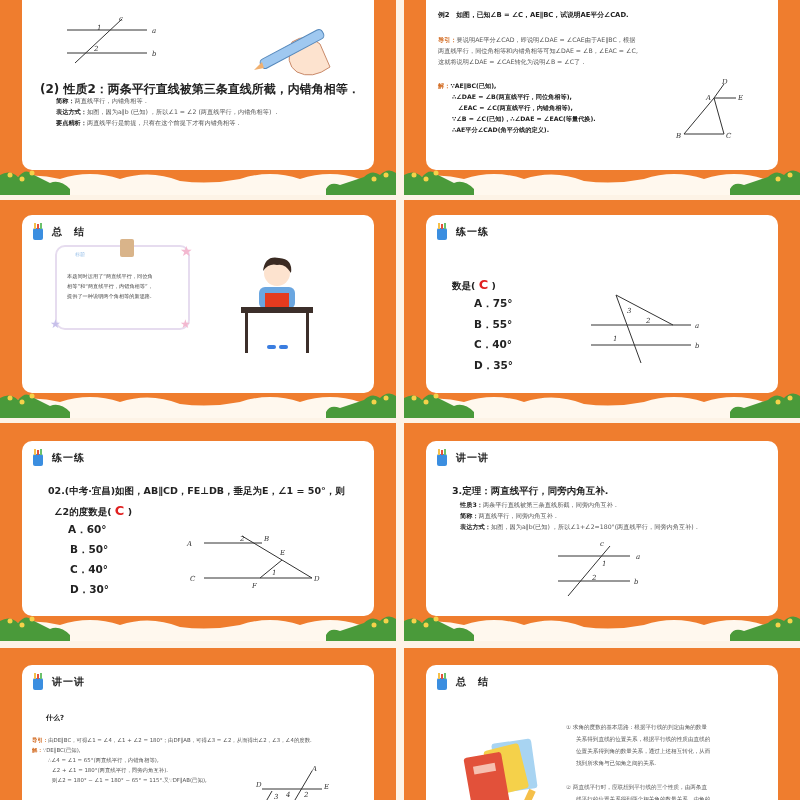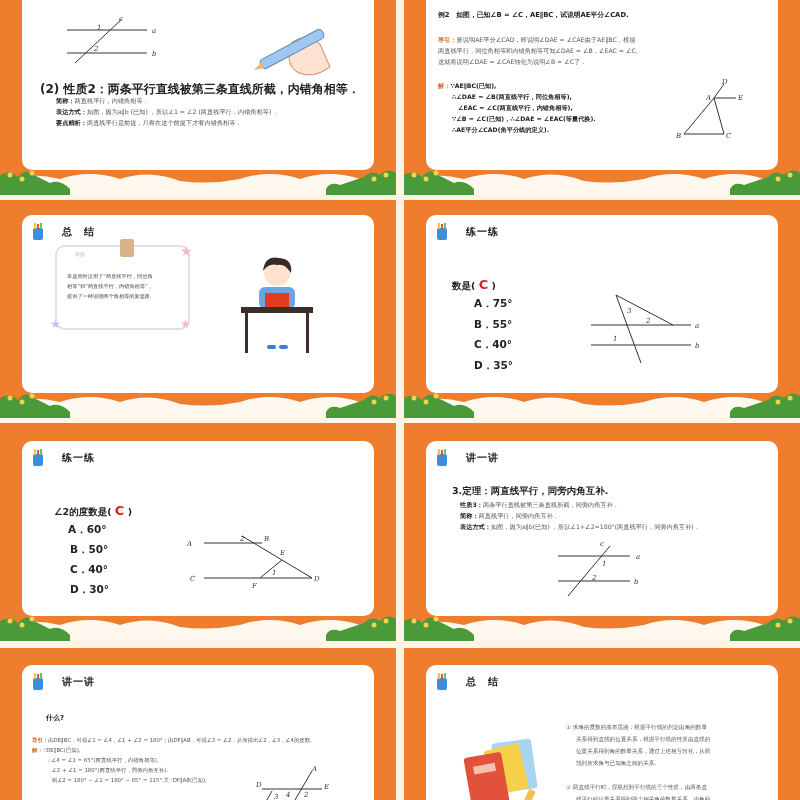--- a/index.html
+++ b/index.html
@@ -1,21 +1,21 @@
 <!DOCTYPE html>
 <html><head>
 <meta charset="utf-8">
 <style>
   * { box-sizing: border-box; margin: 0; padding: 0; }
   html, body { width: 800px; height: 800px; overflow: hidden; background: #fdf3e6; }
   body { font-family: "DejaVu Sans", "Liberation Sans", sans-serif; color: #222; position: relative; }
   .slide { position: absolute; width: 396px; background: #ef7d2e; overflow: hidden; }
   .slide .card { position: absolute; left: 22px; right: 22px; background: #fff; border-radius: 10px; overflow: hidden; }
   .slide .bottom { position: absolute; left: 0; right: 0; bottom: 0; height: 28px; }
-  .hdr { position: absolute; left: 10px; top: 8px; display: flex; align-items: center; gap: 18px; }
+  .hdr { position: absolute; left: 10px; top: 8px; display: flex; align-items: center; gap: 8px; }
   .hdr .cup { width: 12px; height: 17px; position: relative; }
   .hdr .title { font-weight: bold; font-size: 10px; letter-spacing: 1px; }
   .t { position: absolute; font-size: 6.2px; color: #555; white-space: nowrap; line-height: 11px; }
   .tb { font-weight: bold; color: #222; }
   .q { position: absolute; font-size: 9.5px; font-weight: bold; color: #222; line-height: 20px; }
   .ans { color: #e02020; font-size: 13px; font-weight: bold; }
   .opt { position: absolute; font-size: 10.5px; font-weight: bold; color: #222; }
   svg { position: absolute; overflow: visible; }
   .lbl { font-family: "DejaVu Serif", serif; font-style: italic; font-size: 7px; fill: #333; }
 </style>
@@ -181,20 +181,21 @@
   <div class="card" style="top:18px;height:175px;">
     <div class="hdr">
       <span class="cup"><svg width="12" height="17" style="position:static">
             <rect x="1" y="5" width="10" height="12" rx="2" fill="#3b8ee0"></rect>
             <rect x="2" y="0" width="2" height="6" fill="#f5c04a"></rect>
             <rect x="5" y="1" width="2" height="5" fill="#e2513a"></rect>
             <rect x="8" y="0" width="2" height="6" fill="#6bc16b"></rect>
           </svg></span>
       <span class="title">练一练</span>
     </div>
+    <div class="q" style="left:26px;top:40px;">02.(中考·宜昌)如图，AB∥CD，FE⊥DB，垂足为E，∠1 = 50°，则</div>
     <div class="q" style="left:32px;top:60px;"><span>∠2的度数是(</span> <span class="ans">C</span> <span>)</span></div>
     <div class="opt" style="left:32px;top:82px;margin-left:14px;">A．60°</div>
     <div class="opt" style="left:48px;top:102px;">B．50°</div>
     <div class="opt" style="left:48px;top:122px;">C．40°</div>
     <div class="opt" style="left:48px;top:142px;">D．30°</div>
     <svg style="left:160px;top:92px;" width="140" height="60">
       <line x1="22" y1="10" x2="80" y2="10" stroke="#333"></line>
       <line x1="22" y1="45" x2="130" y2="45" stroke="#333"></line>
       <line x1="60" y1="3" x2="130" y2="45" stroke="#333"></line>
       <line x1="78" y1="45" x2="100" y2="27" stroke="#333"></line>

